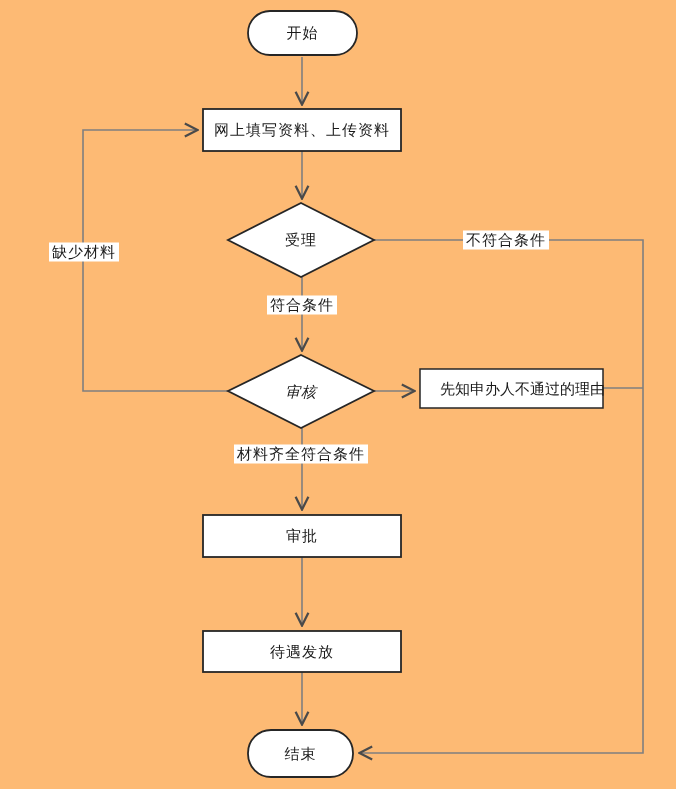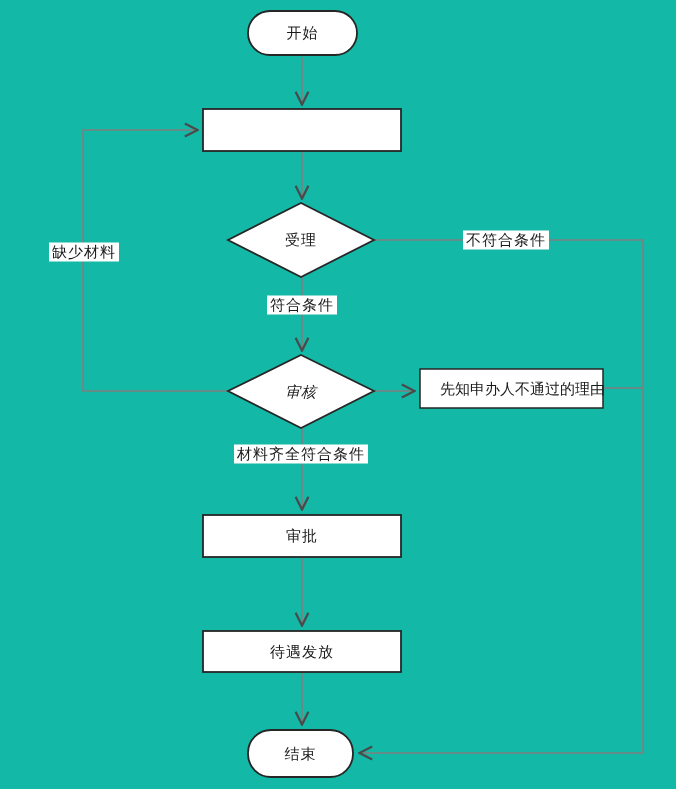--- a/index.html
+++ b/index.html
@@ -1,19 +1,19 @@
 <!DOCTYPE html>
 <html><head>
 <meta charset="utf-8">
 <style>
   html,body{margin:0;padding:0;background:#ffffff;}
   #canvas{
     position:relative;
     width:676px;height:789px;
-    background:#14b8a6;
+    background:#fdba74;
     font-family:"Liberation Sans","DejaVu Sans",sans-serif;
     overflow:hidden;
   }
   #wires{position:absolute;left:0;top:0;width:676px;height:789px;}
   .node-label{
     position:absolute;
     display:flex;align-items:center;justify-content:center;
     font-size:15px;color:#1a1a1a;letter-spacing:1px;
     text-align:center;line-height:1.2;
     pointer-events:none;
@@ -72,20 +72,21 @@
       <polygon points="301,203 374,240 301,277 228,240"></polygon>
       <polygon points="301,355 374,391 301,428 228,391"></polygon>
       <rect x="420" y="369" width="183" height="39" stroke-width="1.5"></rect>
       <rect x="203" y="515" width="198" height="42"></rect>
       <rect x="203" y="631" width="198" height="41"></rect>
       <rect x="248" y="730" width="105" height="47" rx="23" ry="23"></rect>
     </g>
   </svg>
 
   <div class="node-label lbl-start">开始</div>
+  <div class="node-label lbl-fill">网上填写资料、上传资料</div>
   <div class="node-label lbl-accept">受理</div>
   <div class="node-label lbl-review">审核</div>
   <div class="node-label lbl-notify">先知申办人不通过的理由</div>
   <div class="node-label lbl-approve">审批</div>
   <div class="node-label lbl-benefit">待遇发放</div>
   <div class="node-label lbl-end">结束</div>
 
   <div class="edge-label lbl-meets">符合条件</div>
   <div class="edge-label lbl-notmeets">不符合条件</div>
   <div class="edge-label lbl-missing">缺少材料</div>

